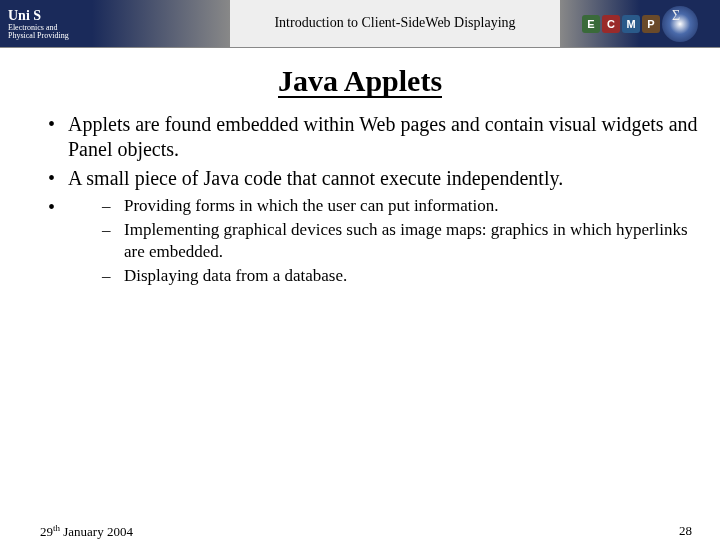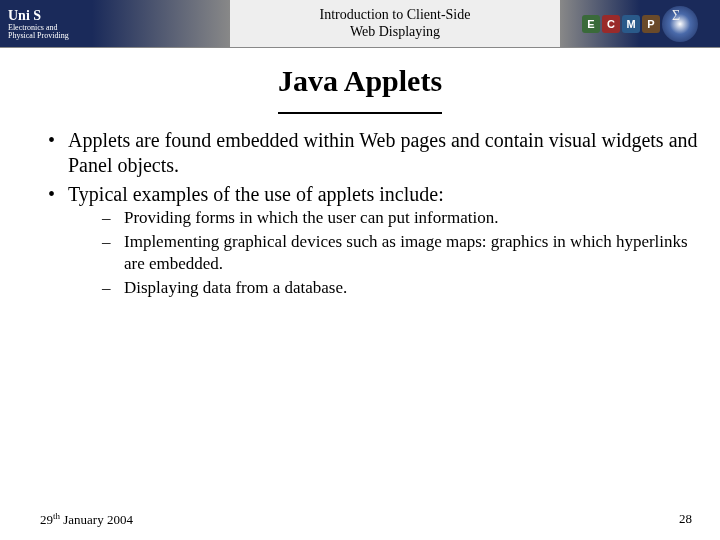--- a/index.html
+++ b/index.html
@@ -36,21 +36,21 @@
     color: #fff;
   }
   .logo-sub {
     font-size: 8px;
     line-height: 1;
   }
   .header-center {
     flex: 1;
     background: #eee;
     display: flex;
-    flex-direction: column;
+    flex-direction: row;
     justify-content: center;
     align-items: center;
     font-size: 14px;
     line-height: 1.2;
   }
   .header-right {
     width: 160px;
     background: linear-gradient(90deg, #888 0%, #1a2a5a 50%, #1a2a5a 100%);
     display: flex;
     align-items: center;
@@ -92,21 +92,21 @@
   .lb-m { background: #2a5a8a; }
   .lb-p { background: #6a4a2a; }
 
   .slide-title {
     text-align: left;
     font-size: 30px;
     font-weight: bold;
     margin: 18px 0 14px;
     border-bottom: 2px solid #000;
     display: inline-block;
-    padding-bottom: 16px;
+    padding-bottom: 0;
     line-height: 1;
   }
   .title-wrap { text-align: center; }
 
   .content {
     padding: 0 20px 0 44px;
     font-size: 20px;
     line-height: 1.25;
   }
   ul.bullets {
@@ -135,21 +135,21 @@
   }
   ul.dashes > li::before {
     content: "–";
     position: absolute;
     left: 34px;
     top: 0;
   }
 
   .footer {
     position: absolute;
-    bottom: 12px;
+    bottom: 0;
     left: 0;
     width: 100%;
     padding: 0 28px 0 40px;
     display: flex;
     justify-content: space-between;
     font-size: 13px;
   }
   .footer .sup { font-size: 9px; vertical-align: super; }
 </style>
 </head>
@@ -178,22 +178,22 @@
   </div>
 </div>
 
 <div class="title-wrap">
   <h1 class="slide-title">Java Applets</h1>
 </div>
 
 <div class="content">
   <ul class="bullets">
     <li>Applets are found embedded within Web pages and contain visual widgets and Panel objects.</li>
+    <li>A small piece of Java code that cannot execute independently.</li>
     <li>
-      <span>Typical examples of the use of applets include:</span>
       <ul class="dashes">
         <li>Providing forms in which the user can put information.</li>
         <li>Implementing graphical devices such as image maps: graphics in which hyperlinks are embedded.</li>
         <li>Displaying data from a database.</li>
       </ul>
     </li>
   </ul>
 </div>
 
 <div class="footer">

